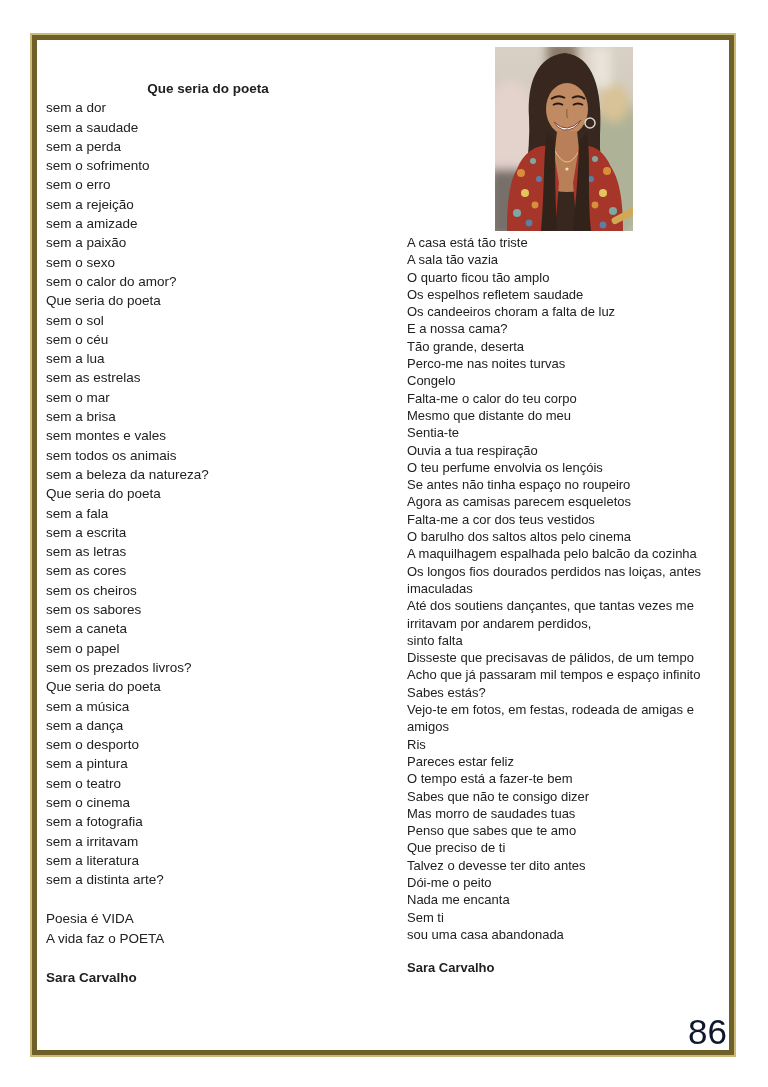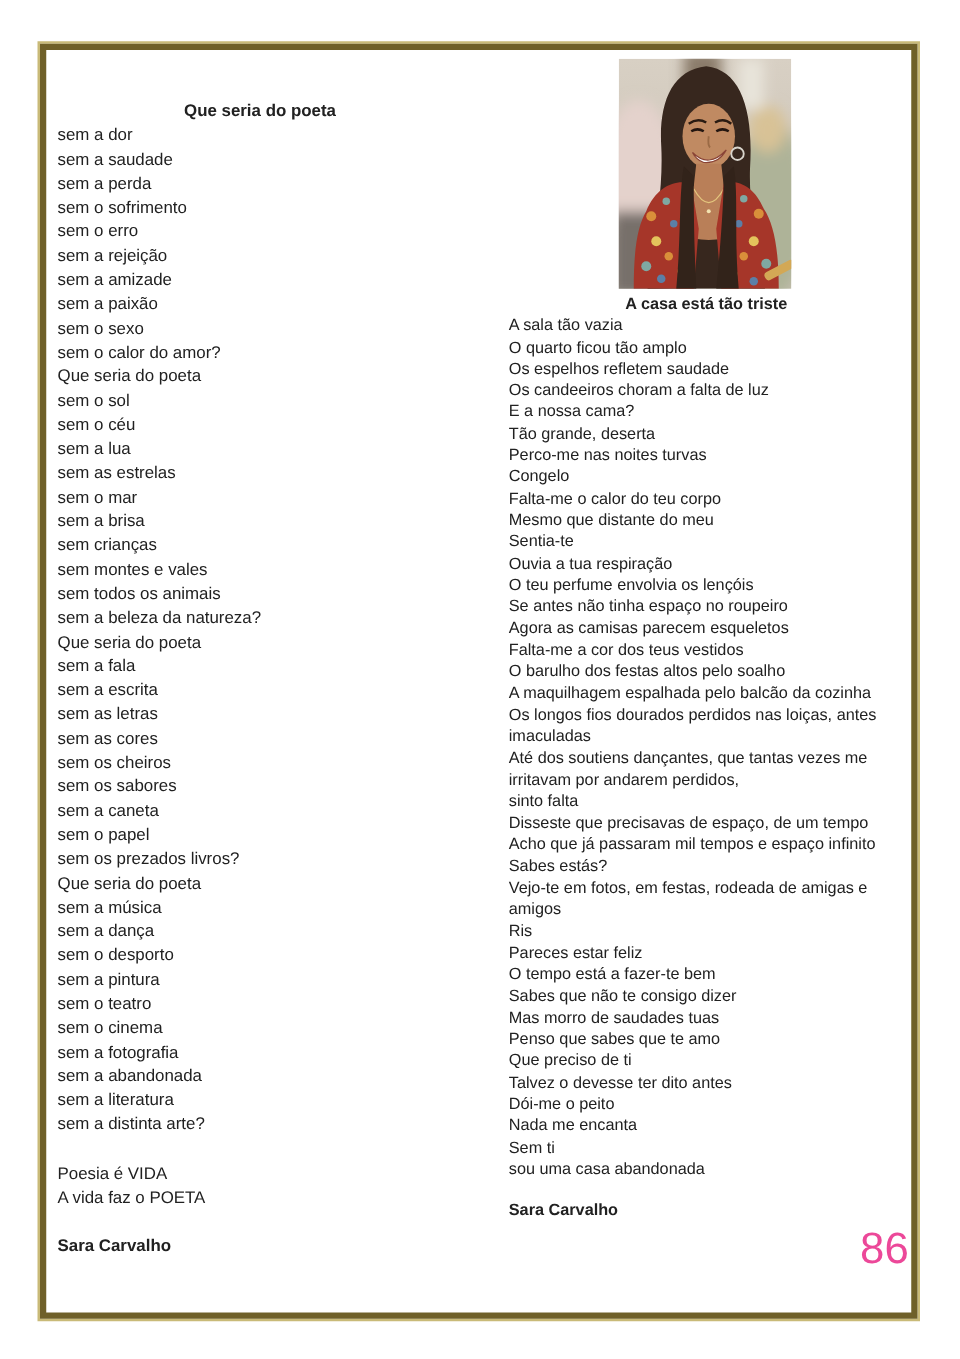--- a/index.html
+++ b/index.html
@@ -29,30 +29,29 @@
   }
   .right-col{
     position:absolute;left:407px;top:47px;width:316px;
     font-size:13px;line-height:17.3px;
   }
   .photo-wrap{
     margin-left:88px;width:138px;height:184px;margin-bottom:3px;
   }
   .photo-wrap svg{display:block;width:138px;height:184px;}
   .right-col .poem-title{
-    font-weight:bold;
-    text-align:center;
+    font-weight:normal;
   }
   .line{white-space:nowrap;}
   .closing-block{margin-top:20px;}
   .author{font-weight:bold;margin-top:20px;white-space:nowrap;}
   .right-col .author{margin-top:16px;}
   .page-number{
-    position:absolute;right:41px;top:981px;
-    font-size:35px;line-height:1;font-weight:400;color:#ec4899;
+    position:absolute;right:41px;top:1014px;
+    font-size:35px;line-height:1;font-weight:400;color:#0f172a;
   }
 </style>
 </head>
 <body>
 
 <div class="page">
 
   <div class="frame">
     <div class="frame-inner"></div>
   </div>
@@ -70,21 +69,20 @@
         <div class="line">sem a paixão</div>
         <div class="line">sem o sexo</div>
         <div class="line">sem o calor do amor?</div>
         <div class="line">Que seria do poeta</div>
         <div class="line">sem o sol</div>
         <div class="line">sem o céu</div>
         <div class="line">sem a lua</div>
         <div class="line">sem as estrelas</div>
         <div class="line">sem o mar</div>
         <div class="line">sem a brisa</div>
-        <div class="line">sem crianças</div>
         <div class="line">sem montes e vales</div>
         <div class="line">sem todos os animais</div>
         <div class="line">sem a beleza da natureza?</div>
         <div class="line">Que seria do poeta</div>
         <div class="line">sem a fala</div>
         <div class="line">sem a escrita</div>
         <div class="line">sem as letras</div>
         <div class="line">sem as cores</div>
         <div class="line">sem os cheiros</div>
         <div class="line">sem os sabores</div>
@@ -92,21 +90,21 @@
         <div class="line">sem o papel</div>
         <div class="line">sem os prezados livros?</div>
         <div class="line">Que seria do poeta</div>
         <div class="line">sem a música</div>
         <div class="line">sem a dança</div>
         <div class="line">sem o desporto</div>
         <div class="line">sem a pintura</div>
         <div class="line">sem o teatro</div>
         <div class="line">sem o cinema</div>
         <div class="line">sem a fotografia</div>
-        <div class="line">sem a abandonada</div>
+        <div class="line">sem a irritavam</div>
         <div class="line">sem a literatura</div>
         <div class="line">sem a distinta arte?</div>
       </div>
     <div class="closing-block">
         <div class="line">Poesia é VIDA</div>
         <div class="line">A vida faz o POETA</div>
       </div>
     <div class="author">Sara Carvalho</div>
   </div>
 
@@ -199,28 +197,28 @@
         <div class="line">Perco-me nas noites turvas</div>
         <div class="line">Congelo</div>
         <div class="line">Falta-me o calor do teu corpo</div>
         <div class="line">Mesmo que distante do meu</div>
         <div class="line">Sentia-te</div>
         <div class="line">Ouvia a tua respiração</div>
         <div class="line">O teu perfume envolvia os lençóis</div>
         <div class="line">Se antes não tinha espaço no roupeiro</div>
         <div class="line">Agora as camisas parecem esqueletos</div>
         <div class="line">Falta-me a cor dos teus vestidos</div>
-        <div class="line">O barulho dos festas altos pelo soalho</div>
+        <div class="line">O barulho dos saltos altos pelo cinema</div>
         <div class="line">A maquilhagem espalhada pelo balcão da cozinha</div>
         <div class="line">Os longos fios dourados perdidos nas loiças, antes</div>
         <div class="line">imaculadas</div>
         <div class="line">Até dos soutiens dançantes, que tantas vezes me</div>
         <div class="line">irritavam por andarem perdidos,</div>
         <div class="line">sinto falta</div>
-        <div class="line">Disseste que precisavas de espaço, de um tempo</div>
+        <div class="line">Disseste que precisavas de pálidos, de um tempo</div>
         <div class="line">Acho que já passaram mil tempos e espaço infinito</div>
         <div class="line">Sabes estás?</div>
         <div class="line">Vejo-te em fotos, em festas, rodeada de amigas e</div>
         <div class="line">amigos</div>
         <div class="line">Ris</div>
         <div class="line">Pareces estar feliz</div>
         <div class="line">O tempo está a fazer-te bem</div>
         <div class="line">Sabes que não te consigo dizer</div>
         <div class="line">Mas morro de saudades tuas</div>
         <div class="line">Penso que sabes que te amo</div>

